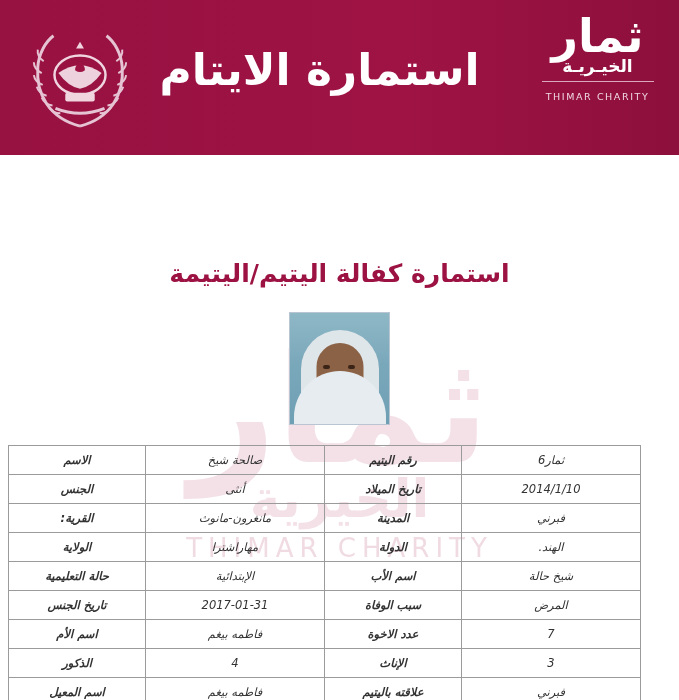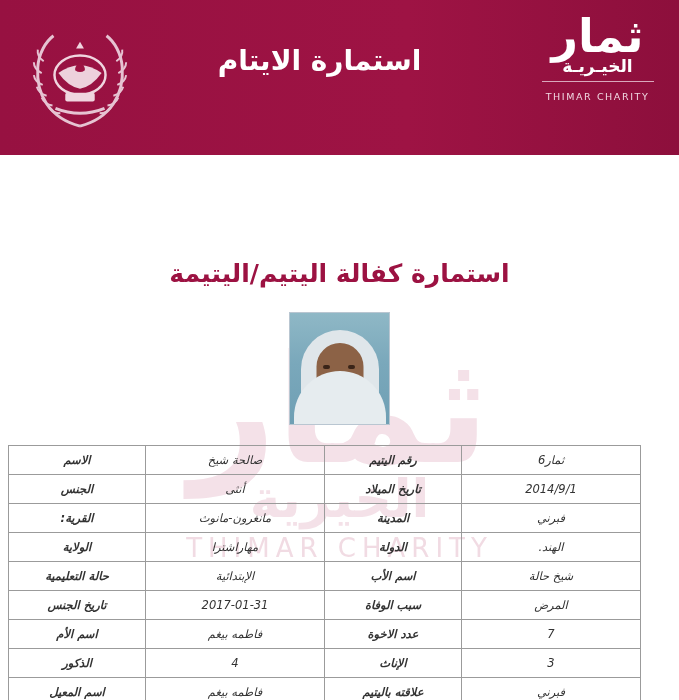--- a/index.html
+++ b/index.html
@@ -24,21 +24,21 @@
     background: linear-gradient(90deg, #971141 0%, #9e1344 60%, #8d0f3c 100%);
     overflow: hidden;
   }
   .header-title {
     position: absolute;
     left: 0;
     right: 0;
     top: 46px;
     text-align: center;
     color: #ffffff;
-    font-size: 28px;
+    font-size: 44px;
     font-weight: bold;
     letter-spacing: 1px;
     line-height: 1.1;
     padding-right: 40px;
     box-sizing: border-box;
   }
 
   
   .emblem {
     position: absolute;
@@ -308,21 +308,21 @@
       <tbody>
 
         <tr>
           <td class="val val-dark">ثمار6</td>
           <td class="lbl">رقم اليتيم</td>
           <td class="val">صالحة شيخ</td>
           <td class="lbl">الاسم</td>
         </tr>
 
         <tr>
-          <td class="val val-dark">2014/9/1</td>
+          <td class="val val-dark">2014/1/10</td>
           <td class="lbl">تاريخ الميلاد</td>
           <td class="val">أنثى</td>
           <td class="lbl">الجنس</td>
         </tr>
 
         <tr>
           <td class="val val-dark">فبرني</td>
           <td class="lbl">المدينة</td>
           <td class="val">مانغرون-مانوث</td>
           <td class="lbl">القرية:</td>

